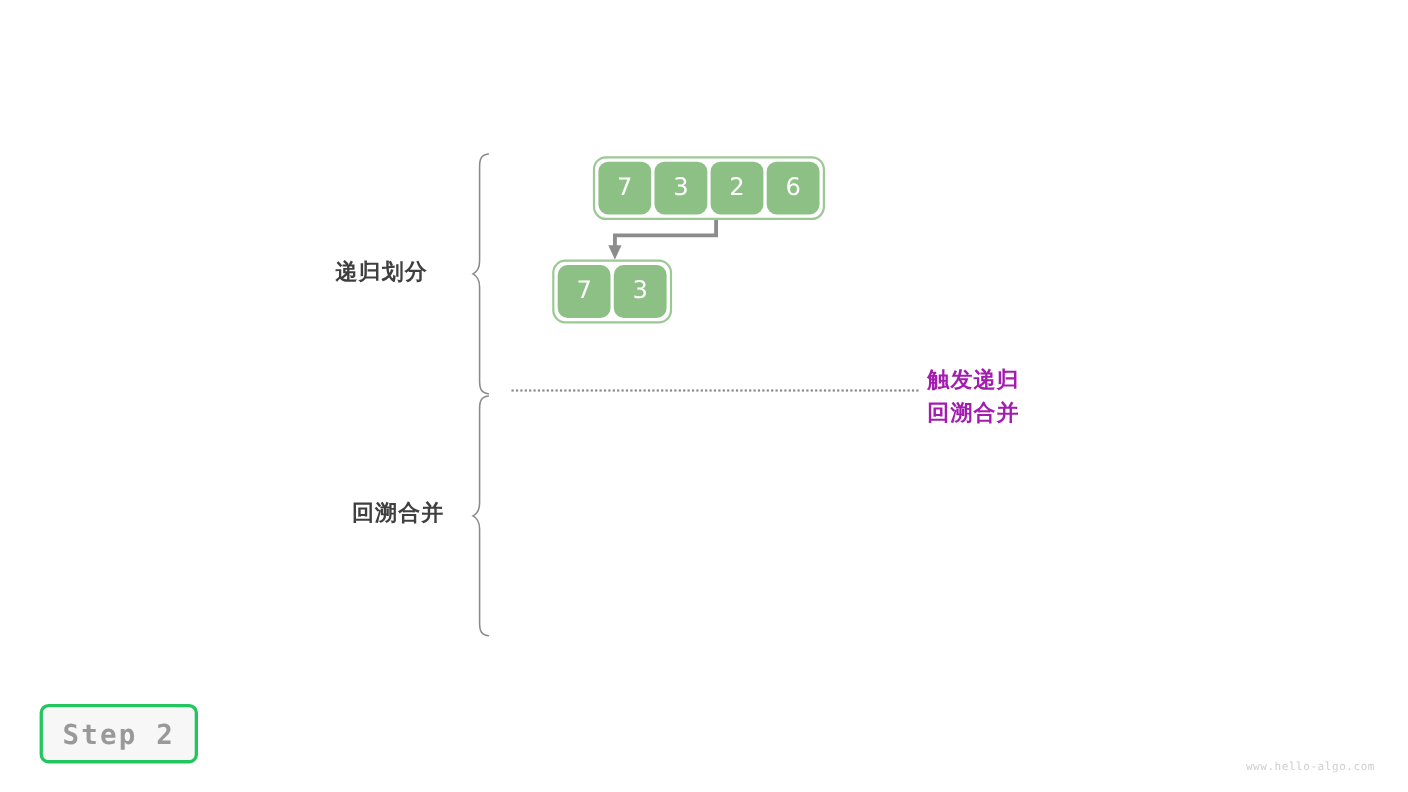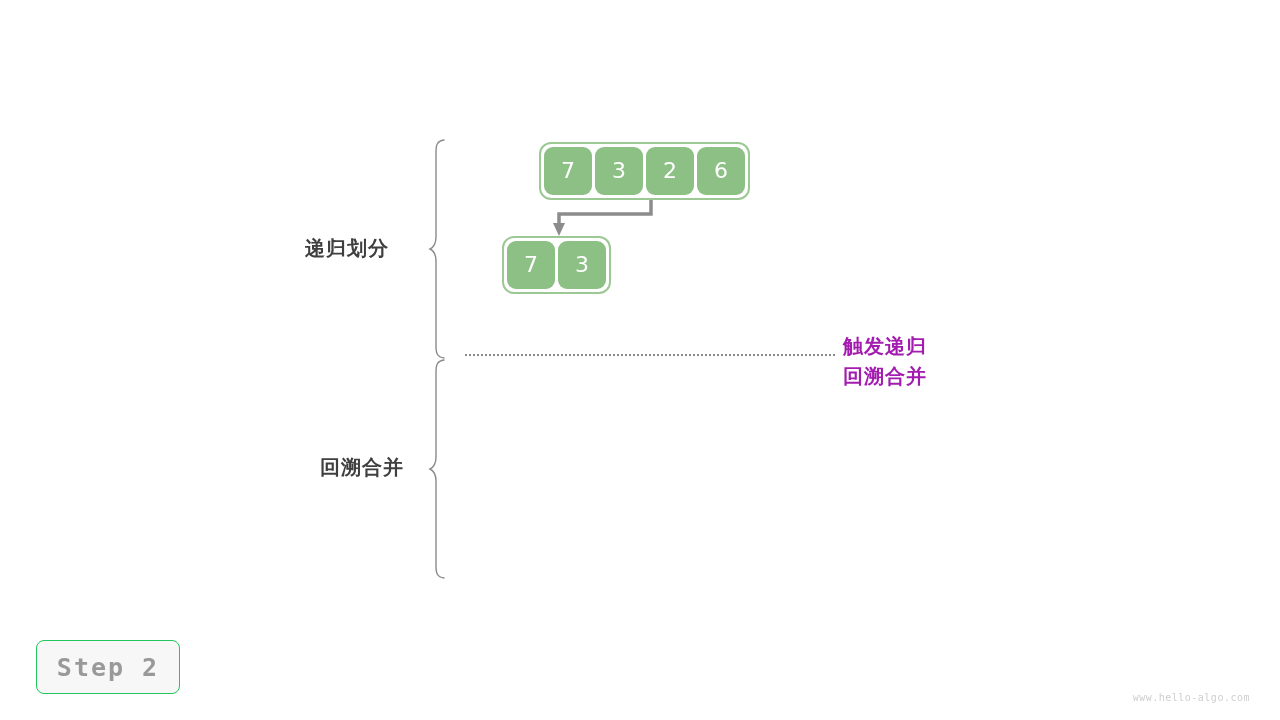--- a/index.html
+++ b/index.html
@@ -105,21 +105,21 @@
   }
 
   
   #step-badge {
     position: absolute;
     left: 36px;
     top: 640px;
     width: 144px;
     height: 54px;
     box-sizing: border-box;
-    border: 1px solid #22c55e;
+    border: 3px solid #22c55e;
     border-radius: 8px;
     background: #f7f7f7;
     display: flex;
     align-items: center;
     justify-content: center;
     color: #999999;
     font-family: "DejaVu Sans Mono", "Liberation Mono", monospace;
     font-size: 25px;
     font-weight: bold;
     letter-spacing: 2px;

